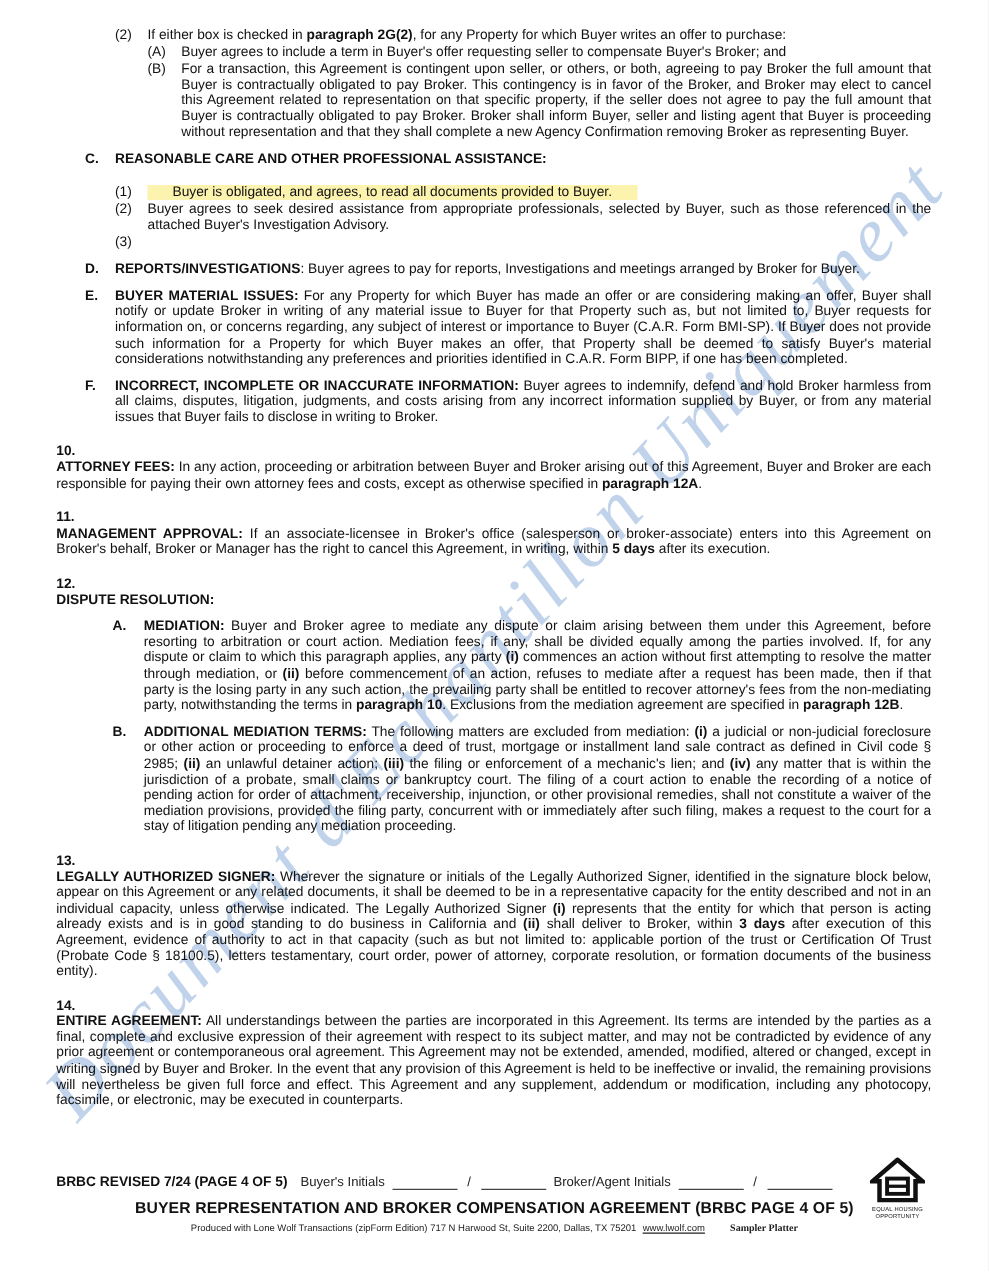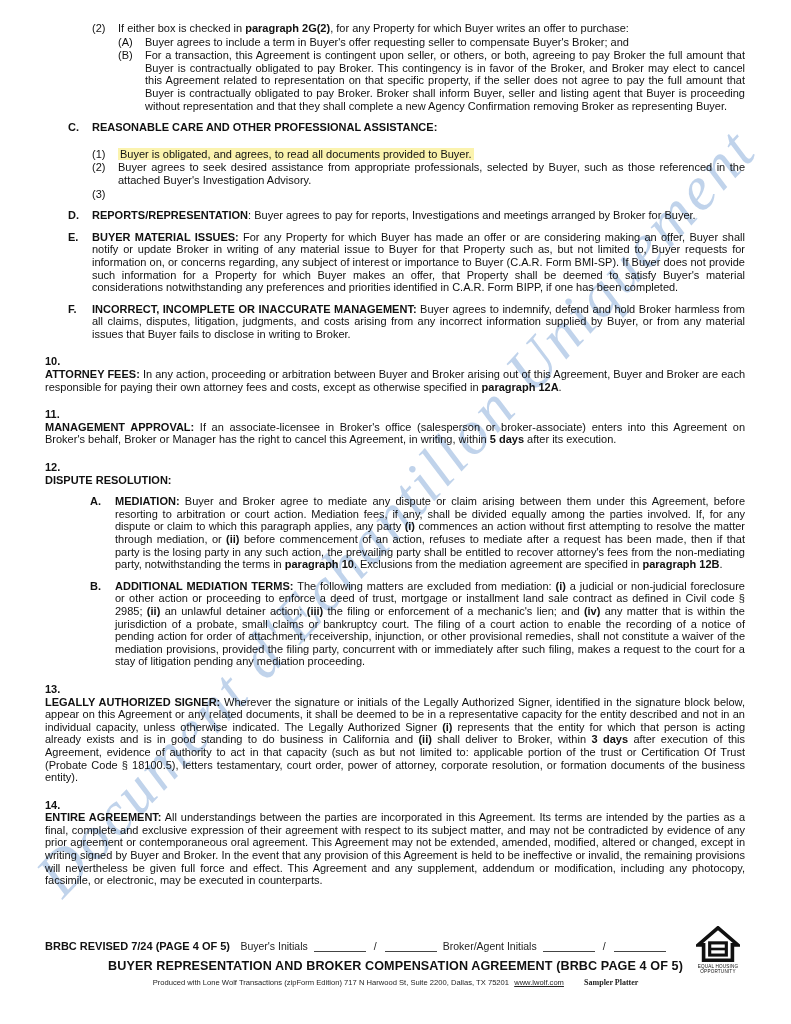--- a/index.html
+++ b/index.html
@@ -34,21 +34,21 @@
   }
   .block{display:flex;}
   .marker{flex:0 0 auto;}
   .lvl-num{padding-left:0;flex-direction:column;}        .lvl-num > .marker{width:23px;}
   .lvl-letter{padding-left:23px;}  .lvl-letter > .marker{width:24px;}
   .lvl-sub1{padding-left:47px;}    .lvl-sub1 > .marker{width:26px;}
   .lvl-sub2{padding-left:73px;}    .lvl-sub2 > .marker{width:27px;}
   .lvl-medletter{padding-left:45px;} .lvl-medletter > .marker{width:25px;}
   .ptext{flex:1 1 auto;text-align:justify;}
   .b{font-weight:bold;}
-  .hl{background:var(--hl,#fbf3ae);padding:0 2px;}
+  .hl{background:var(--hl,#fbf3ae);padding:0 20px;}
   .sp-first{margin-top:0;}
   .sp-tight{margin-top:1px;}
   .sp-normal{margin-top:9px;}
   .sp-blank{margin-top:14px;}
   .sp-section{margin-top:15px;}
 
   .footer{
     position:absolute;
     left:45px;right:45px;top:926px;
     z-index:1;
@@ -144,29 +144,29 @@
       </div>
       <div class="block lvl-sub1 sp-tight">
         <span class="marker">(2)</span>
         <span class="ptext"><span>Buyer agrees to seek desired assistance from appropriate professionals, selected by Buyer, such as those referenced in the attached Buyer's Investigation Advisory.</span></span>
       </div>
       <div class="block lvl-sub1 sp-tight">
         <span class="marker">(3)</span>
       </div>
       <div class="block lvl-letter sp-normal">
         <span class="marker b">D.</span>
-        <span class="ptext"><span class="b">REPORTS/REPRESENTATION</span><span>: Buyer agrees to pay for reports, Investigations and meetings arranged by Broker for Buyer.</span></span>
+        <span class="ptext"><span class="b">REPORTS/INVESTIGATIONS</span><span>: Buyer agrees to pay for reports, Investigations and meetings arranged by Broker for Buyer.</span></span>
       </div>
       <div class="block lvl-letter sp-normal">
         <span class="marker b">E.</span>
         <span class="ptext"><span class="b">BUYER MATERIAL ISSUES:</span><span> For any Property for which Buyer has made an offer or are considering making an offer, Buyer shall notify or update Broker in writing of any material issue to Buyer for that Property such as, but not limited to, Buyer requests for information on, or concerns regarding, any subject of interest or importance to Buyer (C.A.R. Form BMI-SP). If Buyer does not provide such information for a Property for which Buyer makes an offer, that Property shall be deemed to satisfy Buyer's material considerations notwithstanding any preferences and priorities identified in C.A.R. Form BIPP, if one has been completed.</span></span>
       </div>
       <div class="block lvl-letter sp-normal">
         <span class="marker b">F.</span>
-        <span class="ptext"><span class="b">INCORRECT, INCOMPLETE OR INACCURATE MANAGEMENT:</span><span> Buyer agrees to indemnify, defend and hold Broker harmless from all claims, disputes, litigation, judgments, and costs arising from any incorrect information supplied by Buyer, or from any material issues that Buyer fails to disclose in writing to Broker.</span></span>
+        <span class="ptext"><span class="b">INCORRECT, INCOMPLETE OR INACCURATE INFORMATION:</span><span> Buyer agrees to indemnify, defend and hold Broker harmless from all claims, disputes, litigation, judgments, and costs arising from any incorrect information supplied by Buyer, or from any material issues that Buyer fails to disclose in writing to Broker.</span></span>
       </div>
       <div class="block lvl-num sp-section">
         <span class="marker b">10.</span>
         <span class="ptext"><span class="b">ATTORNEY FEES:</span><span> In any action, proceeding or arbitration between Buyer and Broker arising out of this Agreement, Buyer and Broker are each responsible for paying their own attorney fees and costs, except as otherwise specified in </span><span class="b">paragraph 12A</span><span>.</span></span>
       </div>
       <div class="block lvl-num sp-section">
         <span class="marker b">11.</span>
         <span class="ptext"><span class="b">MANAGEMENT APPROVAL:</span><span> If an associate-licensee in Broker's office (salesperson or broker-associate) enters into this Agreement on Broker's behalf, Broker or Manager has the right to cancel this Agreement, in writing, within </span><span class="b">5 days</span><span> after its execution.</span></span>
       </div>
       <div class="block lvl-num sp-section">

